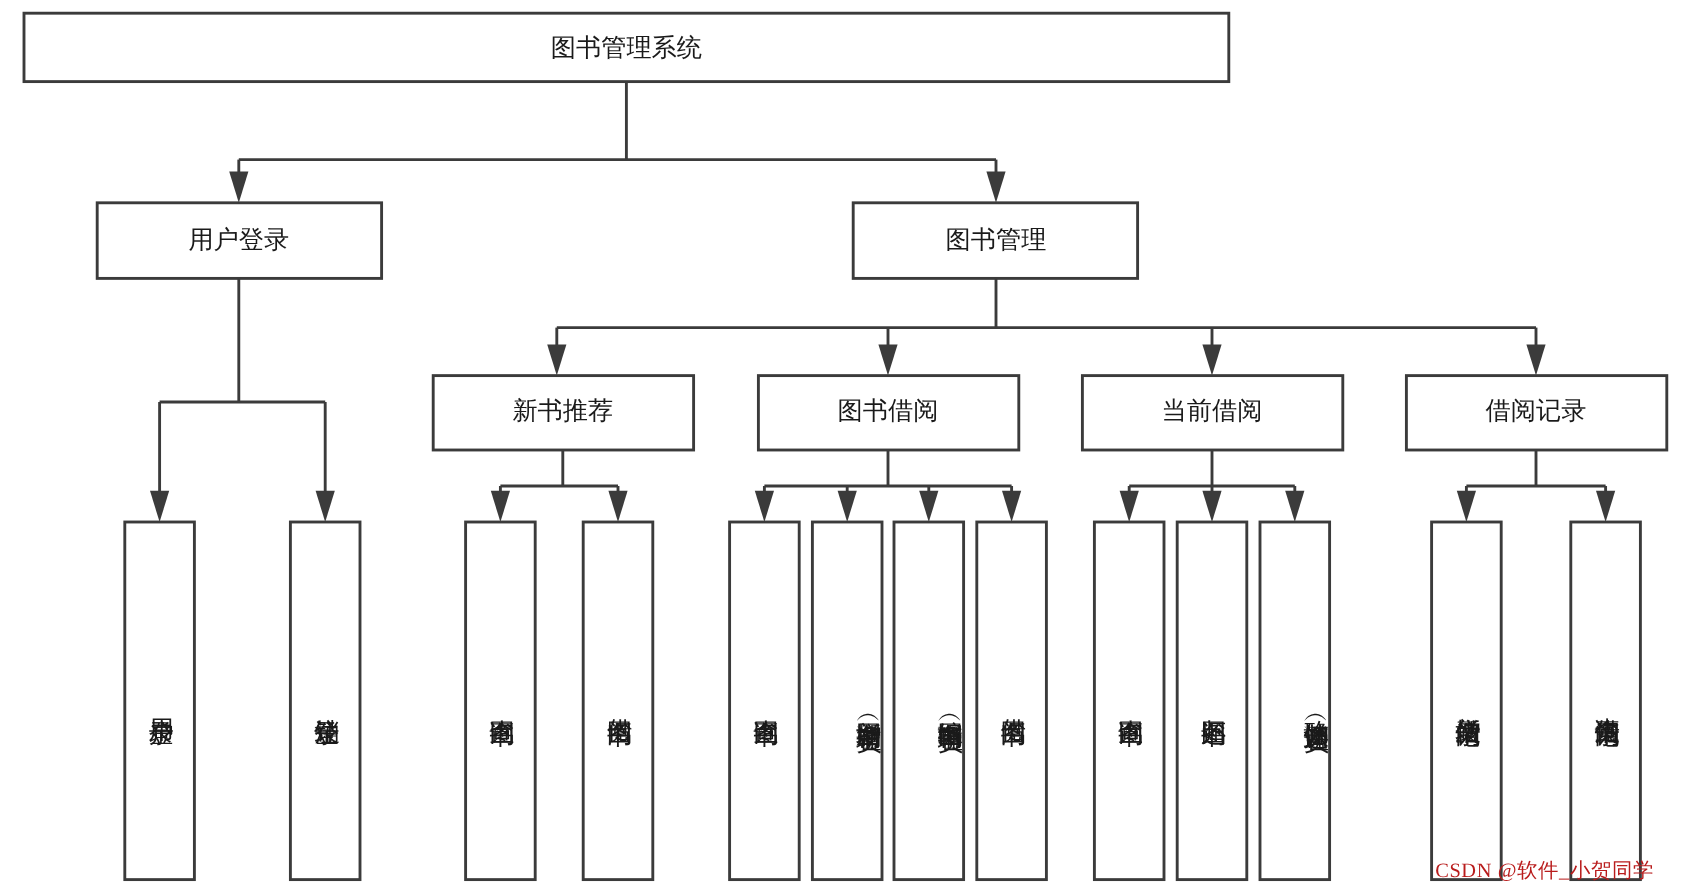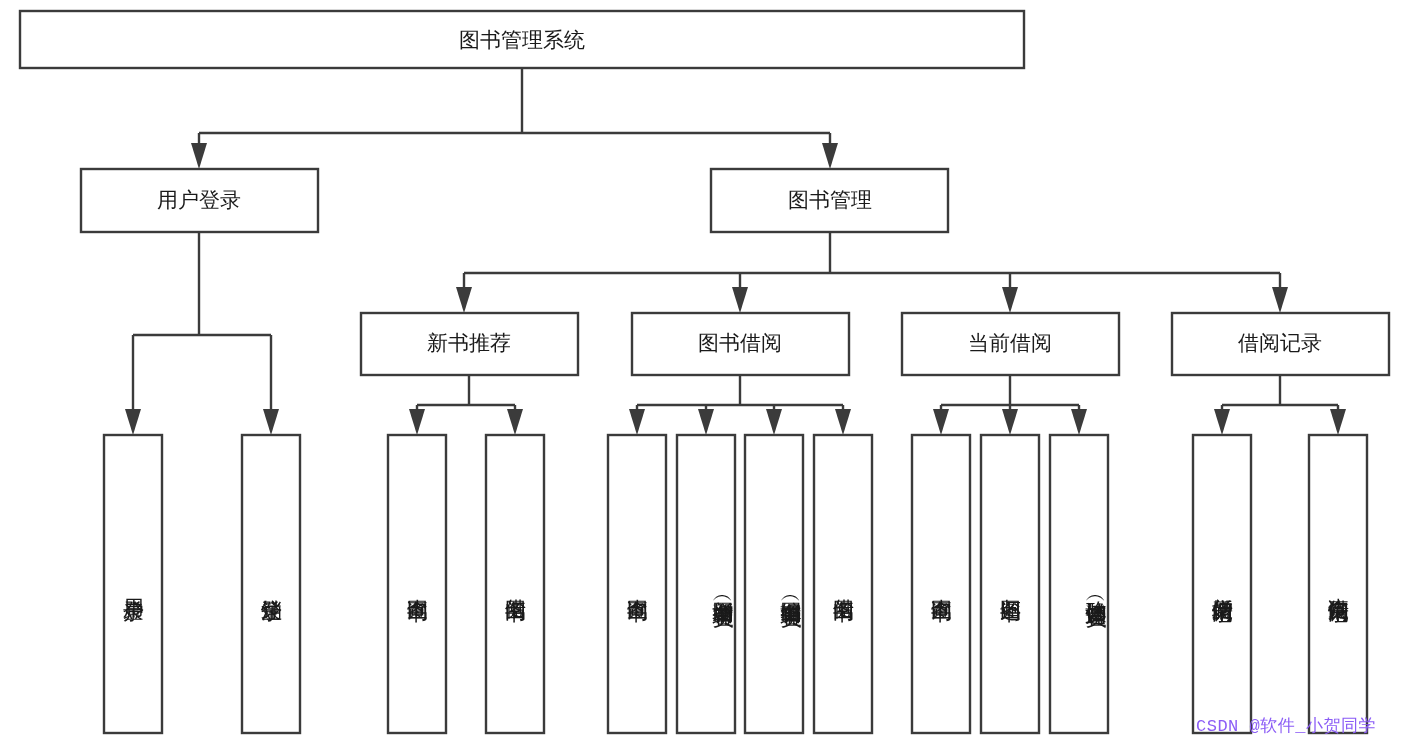--- a/index.html
+++ b/index.html
@@ -59,23 +59,23 @@
     font-family: "Liberation Sans", "DejaVu Sans", sans-serif;
     font-size: 21px;
     line-height: 1.18;
     letter-spacing: 1px;
     color: #1a1a1a;
     white-space: nowrap;
     pointer-events: none;
   }
   .watermark {
     position: absolute;
-    font-family: Liberation Mono, monospace;
+    font-family: Liberation Serif, serif;
     font-size: 17px;
-    color: #8b5cf6;
+    color: #b91c1c;
     white-space: nowrap;
     letter-spacing: 0.5px;
   }
 </style>
 </head>
 <body>
 
 <div id="diagram-root">
 
   <svg class="diagram-canvas" viewBox="0 0 1405 747" xmlns="http://www.w3.org/2000/svg">

